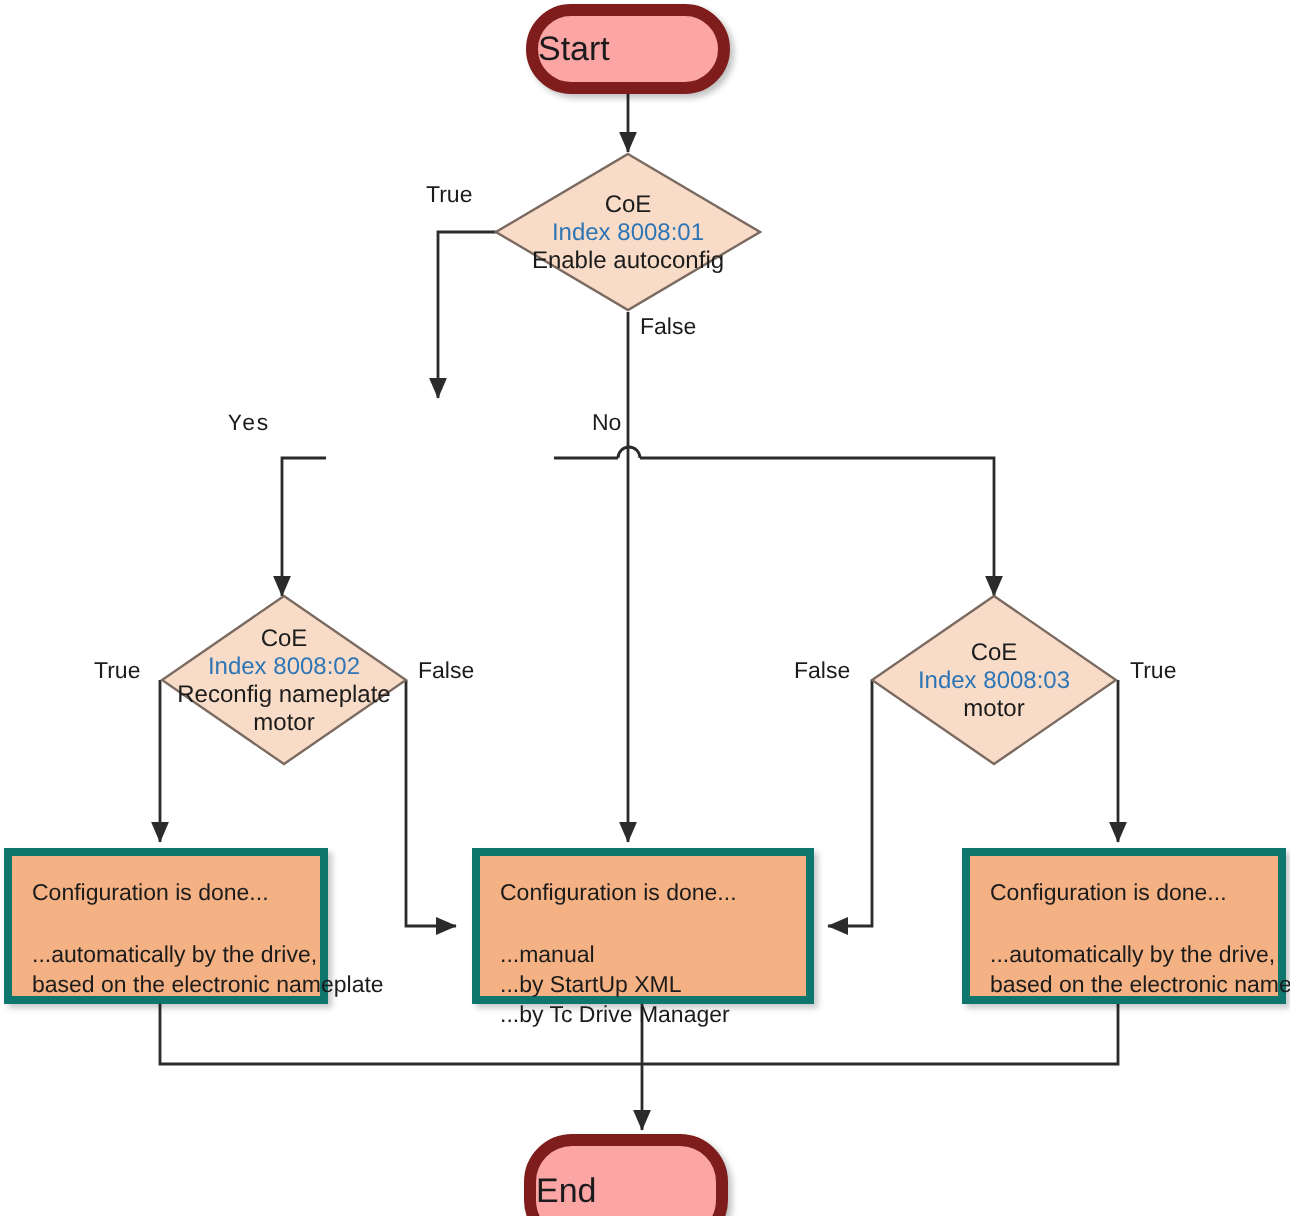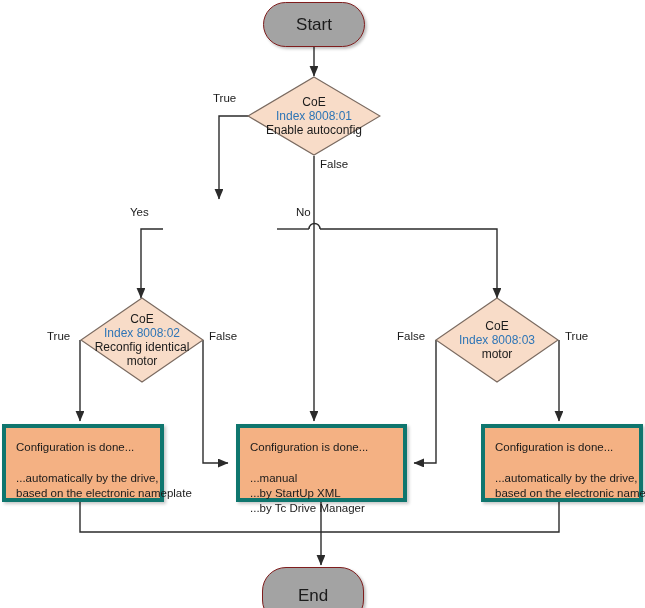--- a/index.html
+++ b/index.html
@@ -28,26 +28,25 @@
     pointer-events: none;
   }
 
   
   .node {
     position: absolute;
     box-sizing: border-box;
   }
 
   .terminator {
-    background: #a3a3a3;
-    border: 1px solid #7f1d1d;
+    background: #fca5a5;
+    border: 6px solid #7f1d1d;
     border-radius: 24px;
     display: flex;
     align-items: center;
-    justify-content: center;
     font-size: 17px;
     color: #1b1b1b;
     box-shadow: 2px 2px 3px rgba(0,0,0,0.25);
   }
 
   .diamond-wrap {
     position: absolute;
   }
   .diamond-shape {
     position: absolute;
@@ -146,31 +145,31 @@
       <div>CoE</div>
       <div class="coe-index">Index 8008:01</div>
       <div>Enable autoconfig</div>
     </div>
   </div>
 
   <div class="edge-label" style="left:213px; top:92px;">True</div>
   <div class="edge-label" style="left:320px; top:158px;">False</div>
 
 
-  <div class="edge-label" style="left:130px; top:206px;">Yes</div>
+  <div class="edge-label" style="left:114px; top:206px;font-family:Liberation Mono, monospace;">Yes</div>
   <div class="edge-label" style="left:296px; top:206px;text-align:right;">No</div>
 
   <div class="diamond-wrap" style="left:80px; top:297px; width:124px; height:86px;">
     <svg class="diamond-shape" viewBox="0 0 124 86" preserveAspectRatio="none">
       <polygon points="62,1 123,43 62,85 1,43" fill="#F8DCC8" stroke="#7a6a60" stroke-width="1.2"></polygon>
     </svg>
     <div class="diamond-label">
       <div>CoE</div>
       <div class="coe-index">Index 8008:02</div>
-      <div>Reconfig identical</div>
+      <div>Reconfig nameplate</div>
       <div>motor</div>
     </div>
   </div>
 
   <div class="edge-label" style="left:47px; top:330px;">True</div>
   <div class="edge-label" style="left:209px; top:330px;">False</div>
 
   <div class="diamond-wrap" style="left:435px; top:297px; width:124px; height:86px;">
     <svg class="diamond-shape" viewBox="0 0 124 86" preserveAspectRatio="none">
       <polygon points="62,1 123,43 62,85 1,43" fill="#F8DCC8" stroke="#7a6a60" stroke-width="1.2"></polygon>

